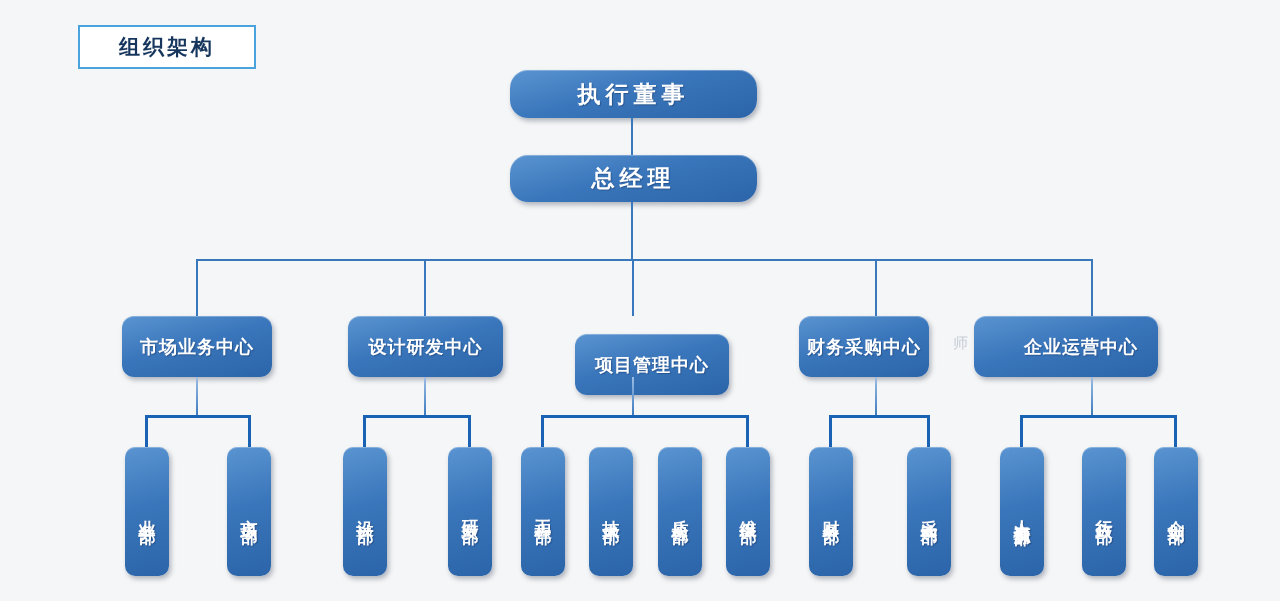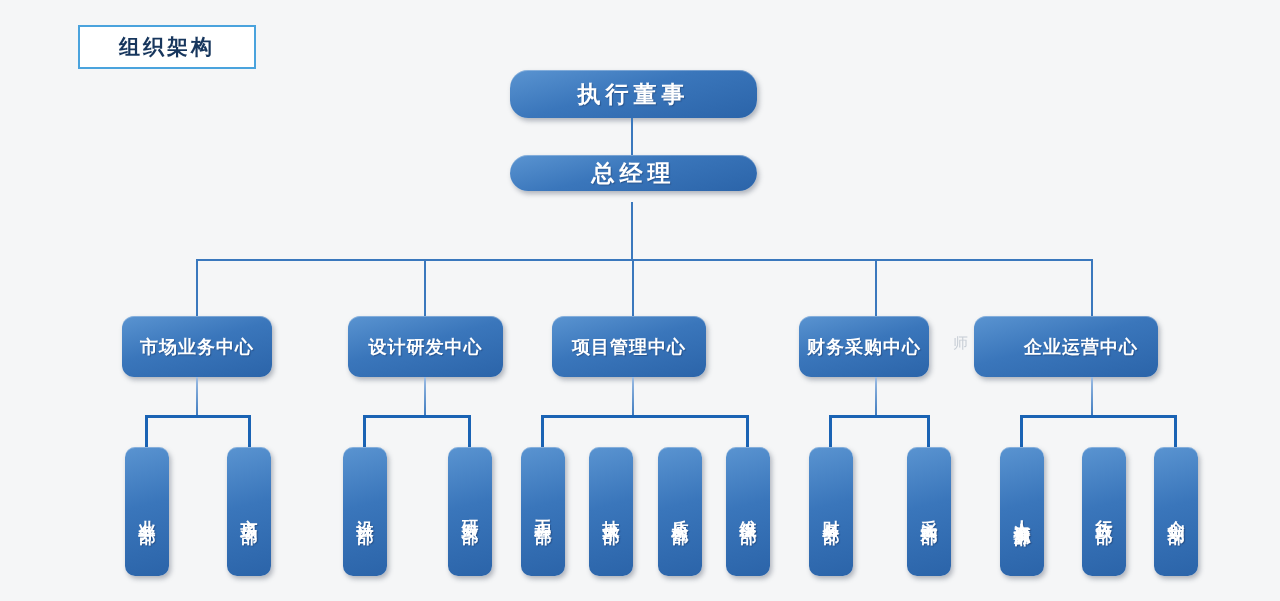--- a/index.html
+++ b/index.html
@@ -30,25 +30,25 @@
     position:absolute;
     background:linear-gradient(165deg,#5a94d1 0%,#3a76bb 45%,#2b64a9 100%);
     border-radius:18px;
     box-shadow:2px 3px 5px rgba(70,80,100,.40), inset 0 1px 0 rgba(255,255,255,.28);
     display:flex;align-items:center;justify-content:center;
     color:#ffffff;font-weight:bold;
     text-shadow:1px 1px 1px rgba(25,50,95,.45);
   }
   .lv1,.lv2{font-size:23px;letter-spacing:5px;}
   .lv1{left:510px;top:70px;width:247px;height:48px;}
-  .lv2{left:510px;top:155px;width:247px;height:36px;}
+  .lv2{left:510px;top:155px;width:247px;height:47px;}
   .lv3{top:316px;height:61px;font-size:18px;letter-spacing:1px;border-radius:12px;}
   .c1{left:122px;width:150px;}
   .c2{left:348px;width:155px;}
-  .c3{left:552px;width:154px;}
+  .c3{left:575px;width:154px;margin-top:18px;}
   .c4{left:799px;width:130px;}
   .c5{left:974px;width:154px;padding-left:30px;}
   
   .child{
     top:447px;width:44px;height:129px;border-radius:10px;
     font-size:17px;
   }
   .child .vtext{
     writing-mode:vertical-rl;
     text-orientation:upright;

